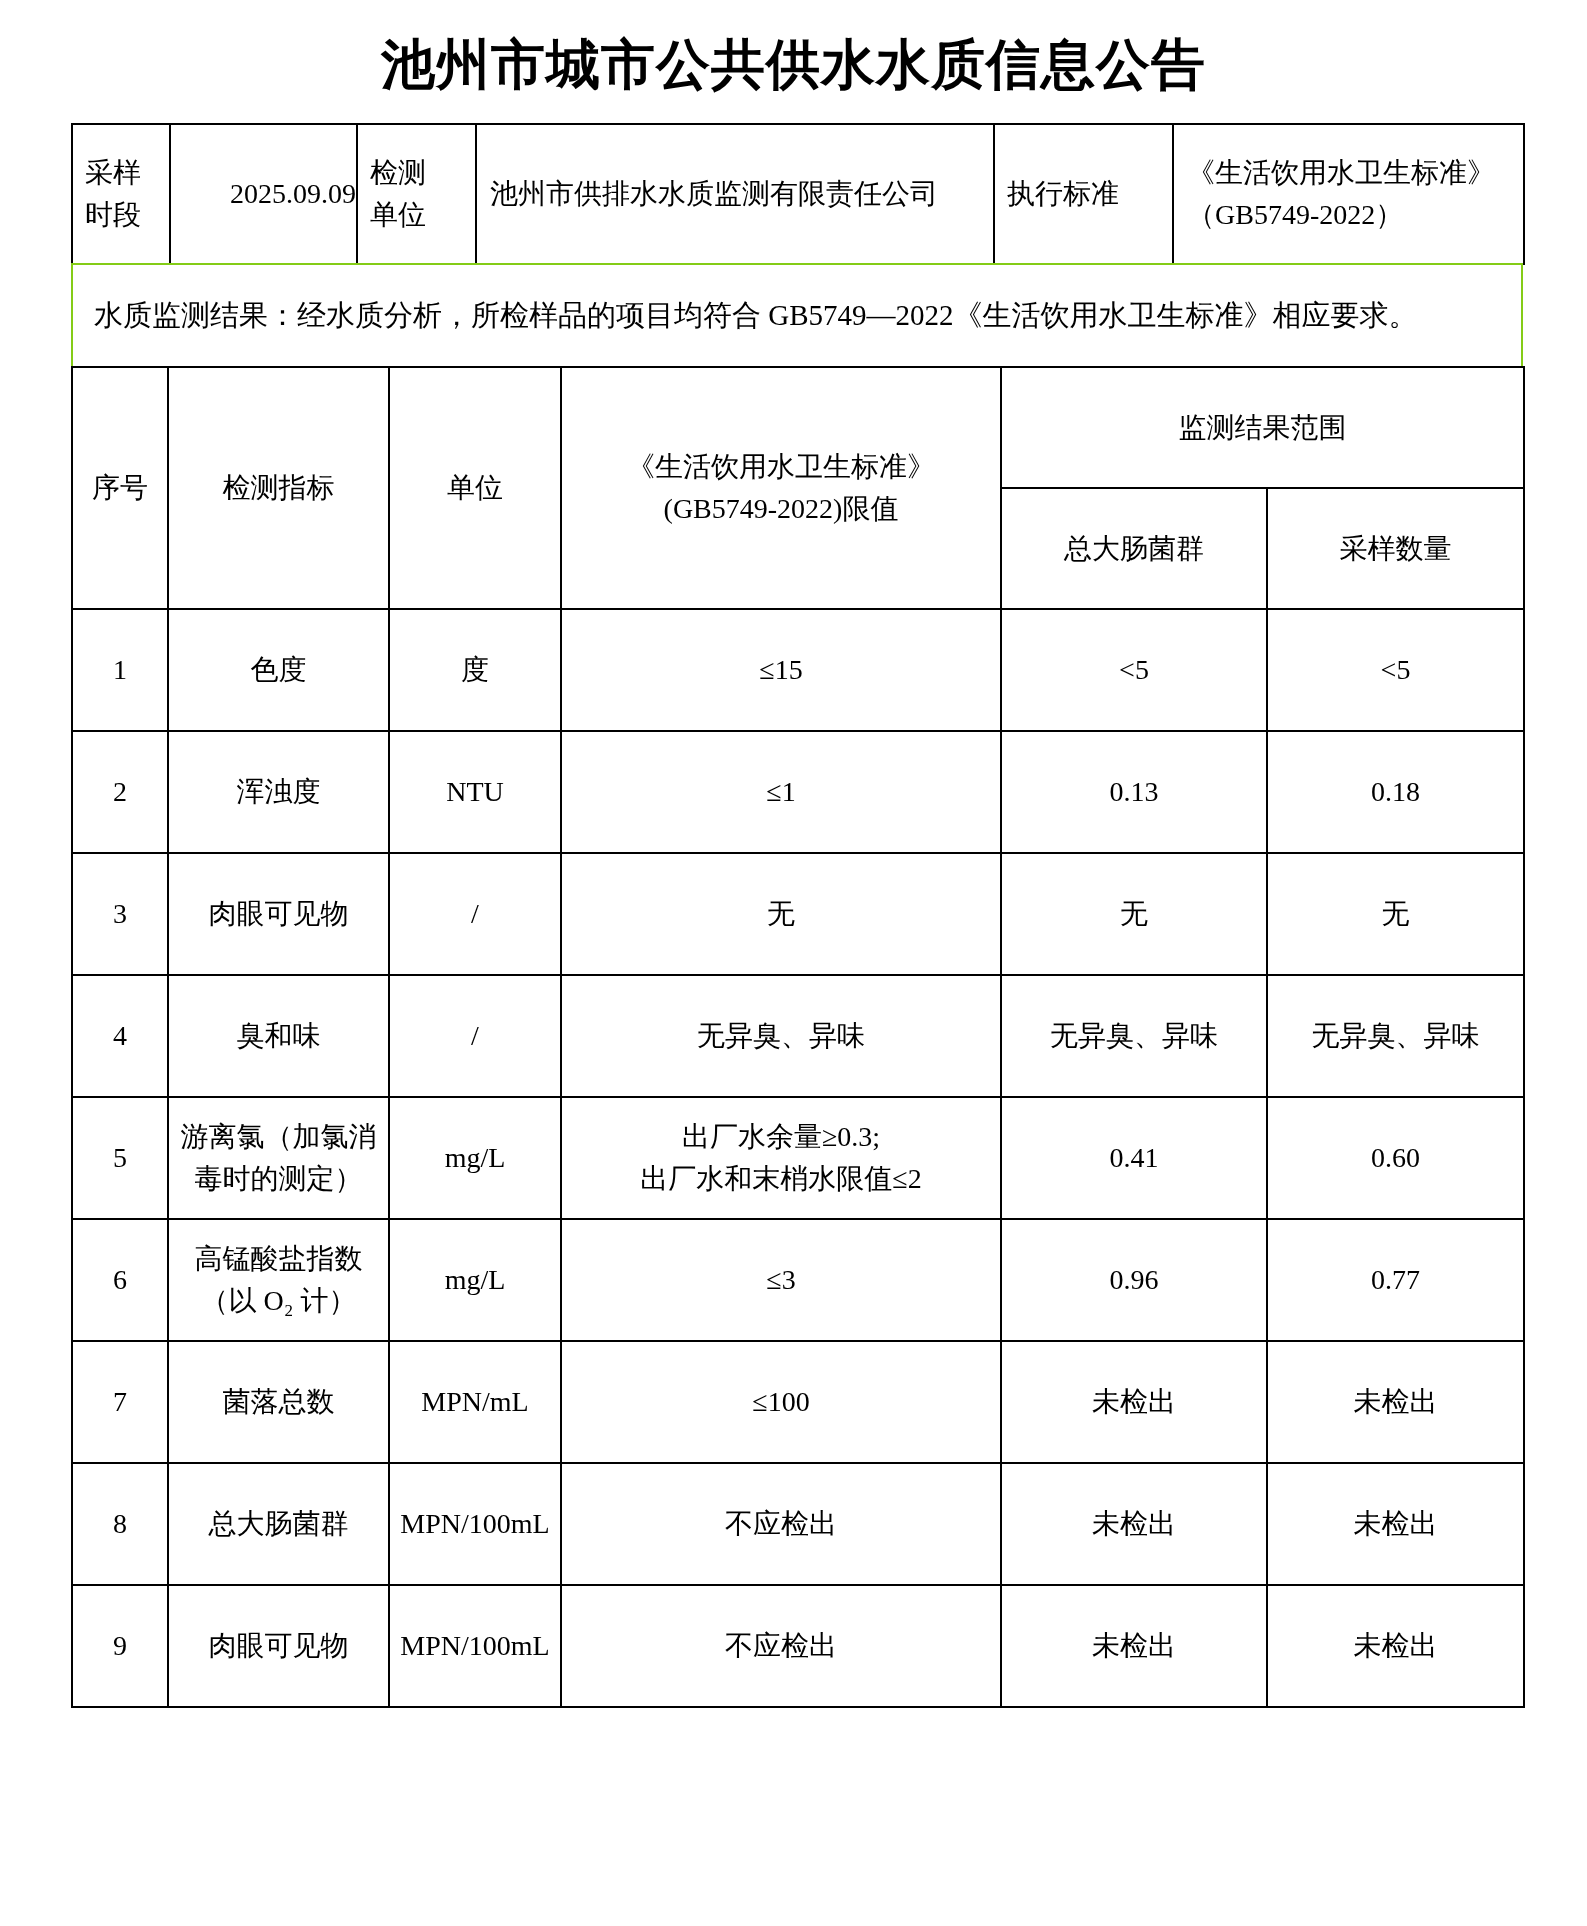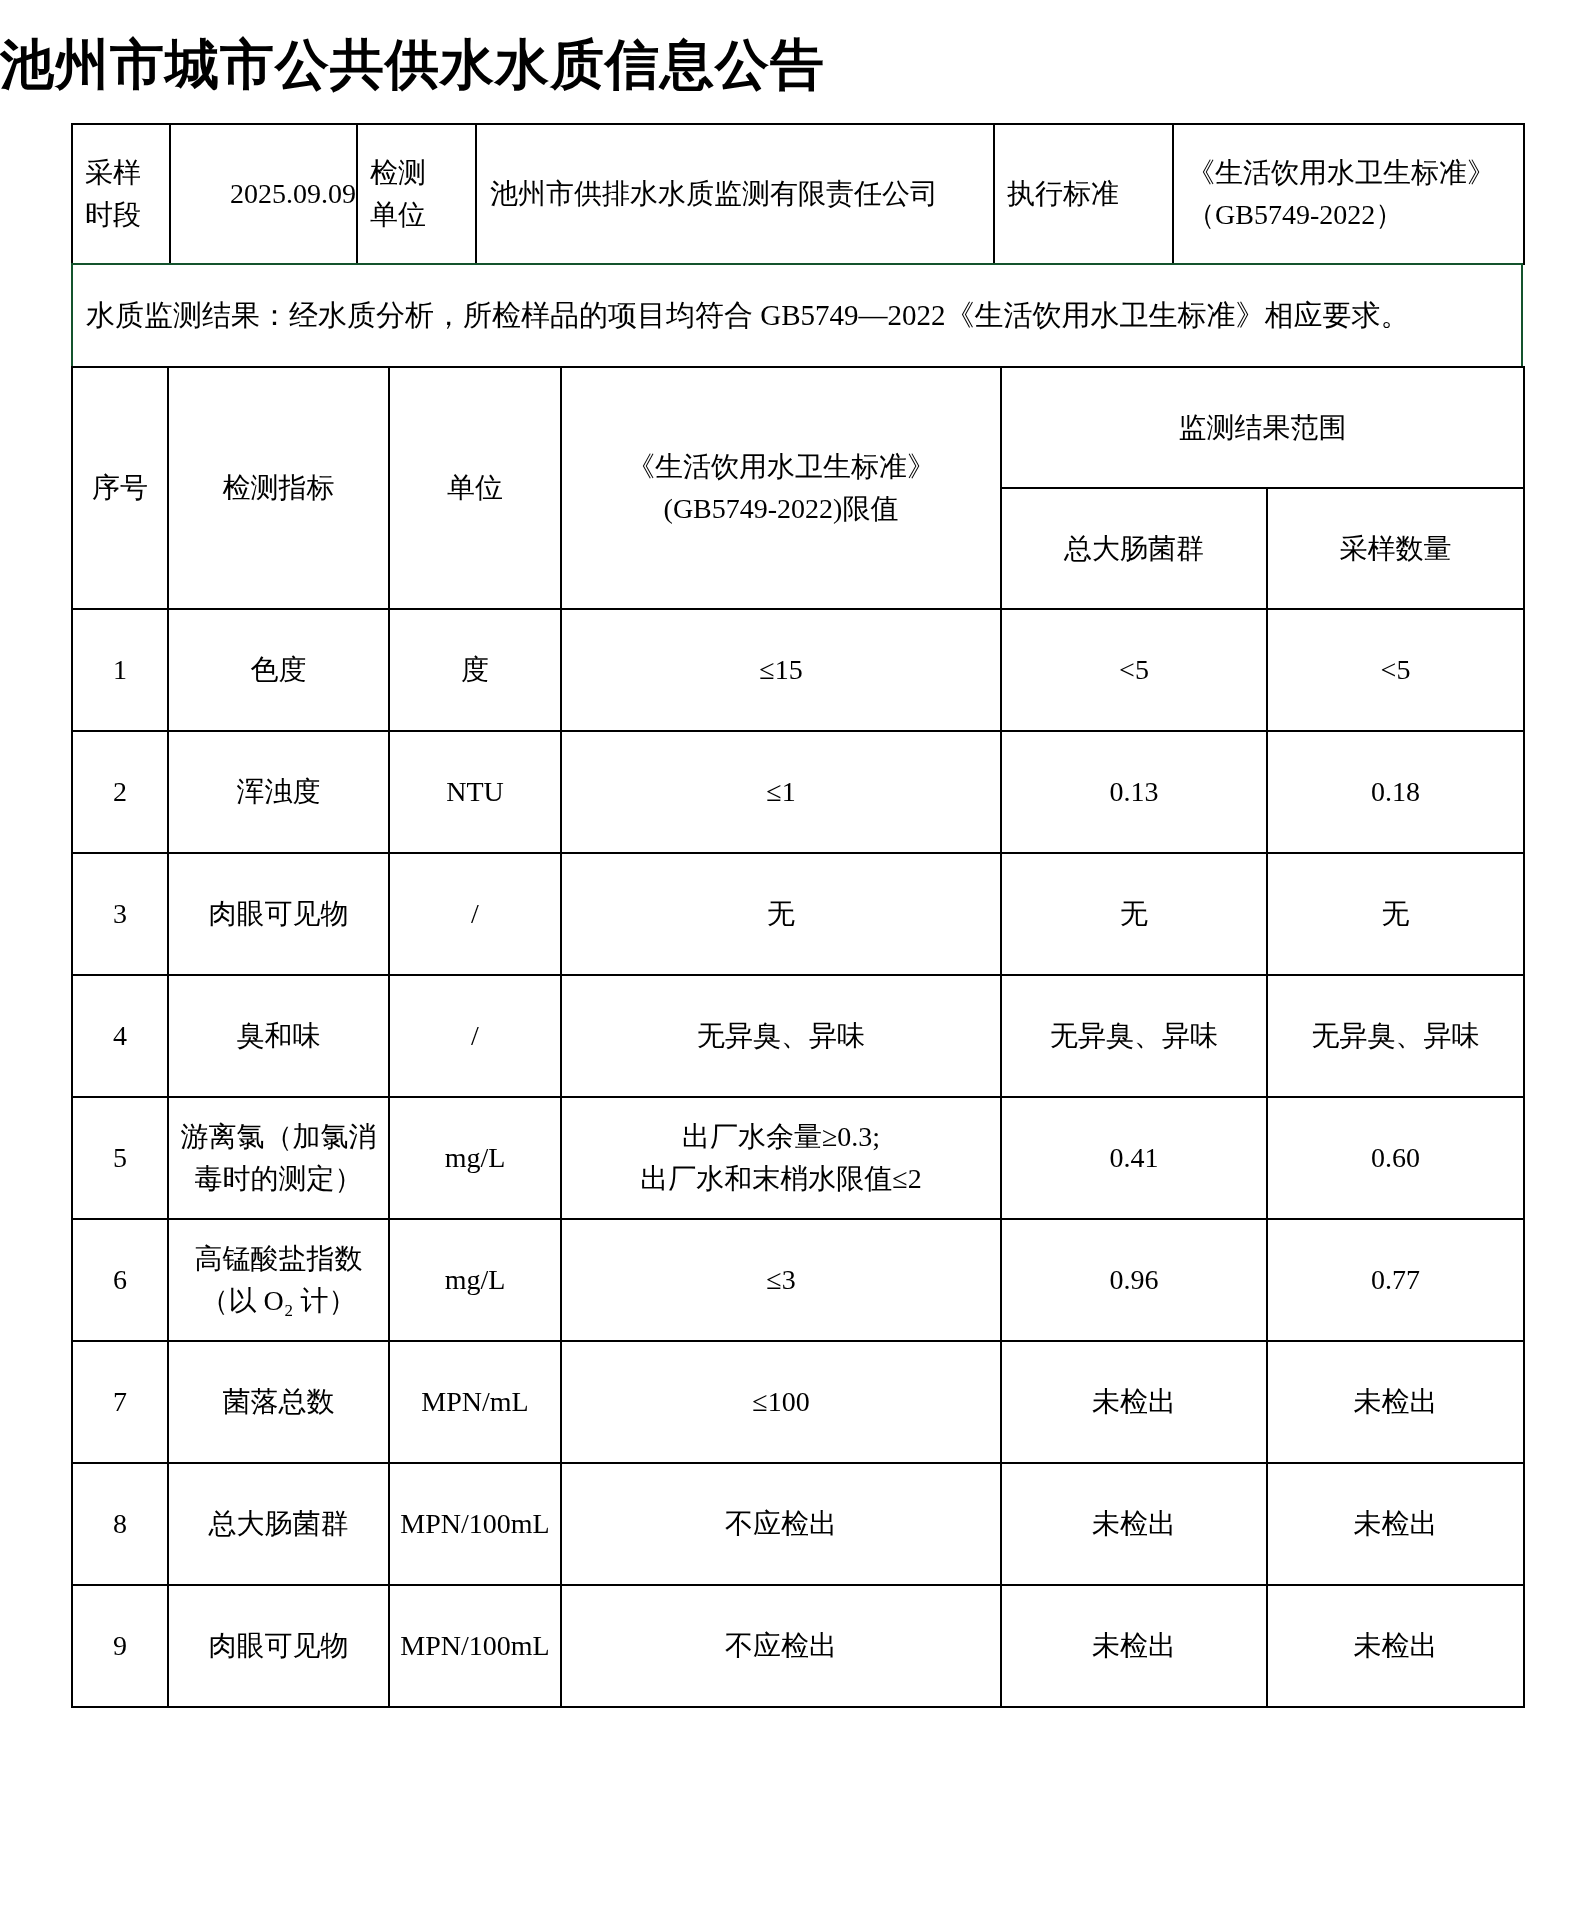--- a/index.html
+++ b/index.html
@@ -7,21 +7,21 @@
     position:relative;
     width:1587px;height:1926px;
     background:#ffffff;
     color:#000;
     font-family:"Liberation Serif","DejaVu Serif",serif;
     overflow:hidden;
   }
   .doc-title{
     position:absolute;
     top:36px;left:0;width:100%;
-    text-align:left;
+    text-align:center;
     font-size:54px;
     font-weight:bold;
     line-height:1.1;
     letter-spacing:1px;
     white-space:nowrap;
   }
   .content{
     position:absolute;
     top:123px;left:71px;width:1452px;
   }
@@ -43,23 +43,23 @@
   .info .lbl{padding-left:12px;text-align:left;}
   .info .val{padding-left:13px;padding-right:6px;text-align:left;}
   .info .val-center{text-align:right;padding-left:0;padding-right:0;}
   .info-r1{height:164px;}
   .info-r2{height:140px;margin-top:25px;}
   
   .statement{
     box-sizing:border-box;
     width:1452px;height:105px;
     margin-top:-2px;
-    border:2px solid #14532d;
+    border:2px solid #84cc16;
     display:flex;align-items:center;
-    padding-left:13px;
+    padding-left:21px;
     font-size:29px;
   }
   
   .main{margin-top:-2px;}
   .main td{text-align:center;}
   .hdr-r{height:121px;}
   .data-r{height:122px;}
 </style>
 </head>
 <body>

